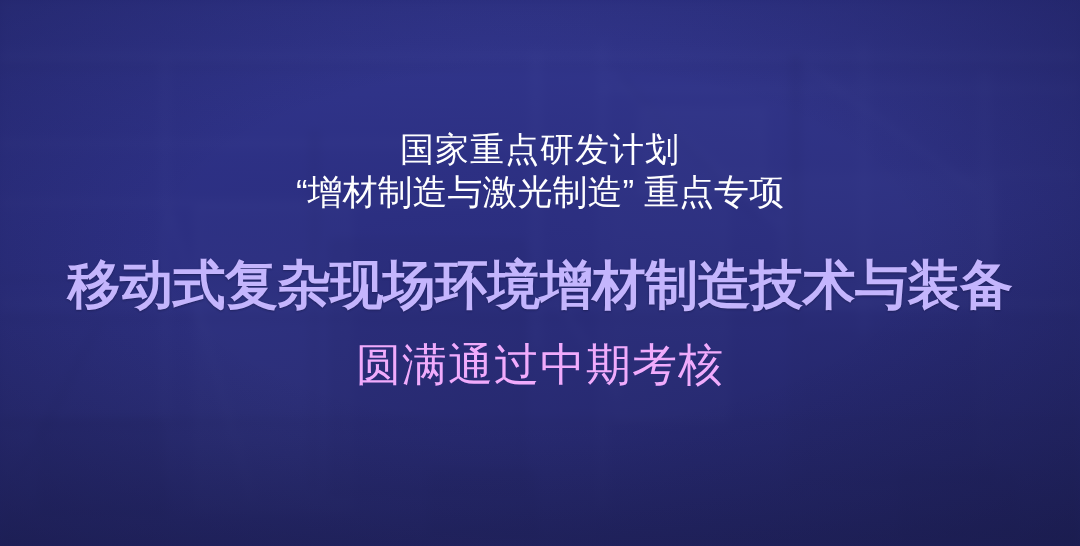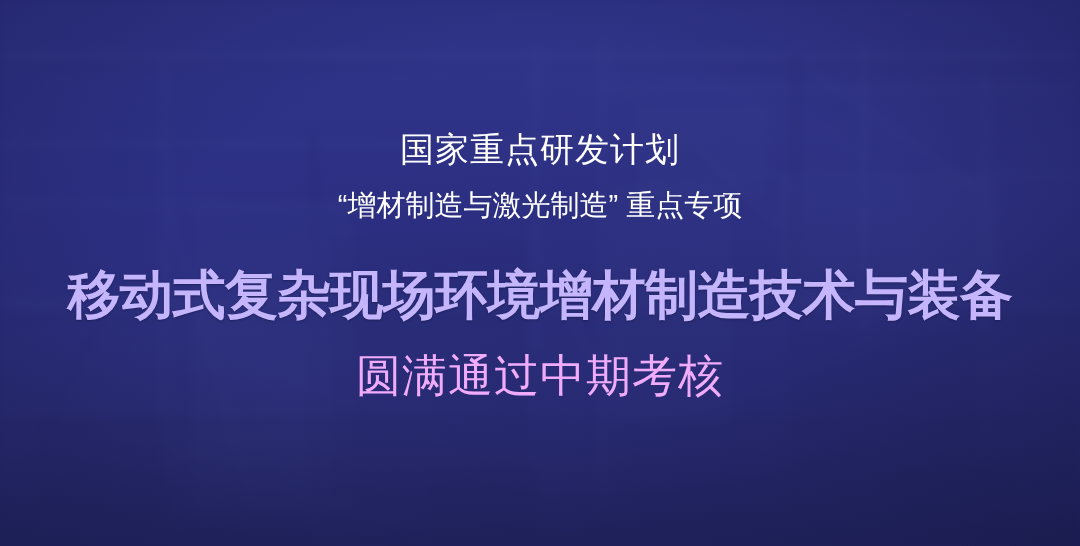--- a/index.html
+++ b/index.html
@@ -97,22 +97,22 @@
     white-space: pre;
     line-height: 1.1;
   }
   .program-line-1 {
     margin-top: 131px;
     font-size: 34px;
     color: #ffffff;
     letter-spacing: 1px;
   }
   .program-line-2 {
-    margin-top: 22px;
-    font-size: 29px;
+    margin-top: 5px;
+    font-size: 35px;
     color: #ffffff;
     letter-spacing: 0px;
   }
   .project-title {
     margin-top: 44px;
     font-size: 53px;
     font-weight: bold;
     color: #c4b5fd;
     letter-spacing: -0.5px;
     text-shadow: 0 1px 2px rgba(20,20,60,0.45);

